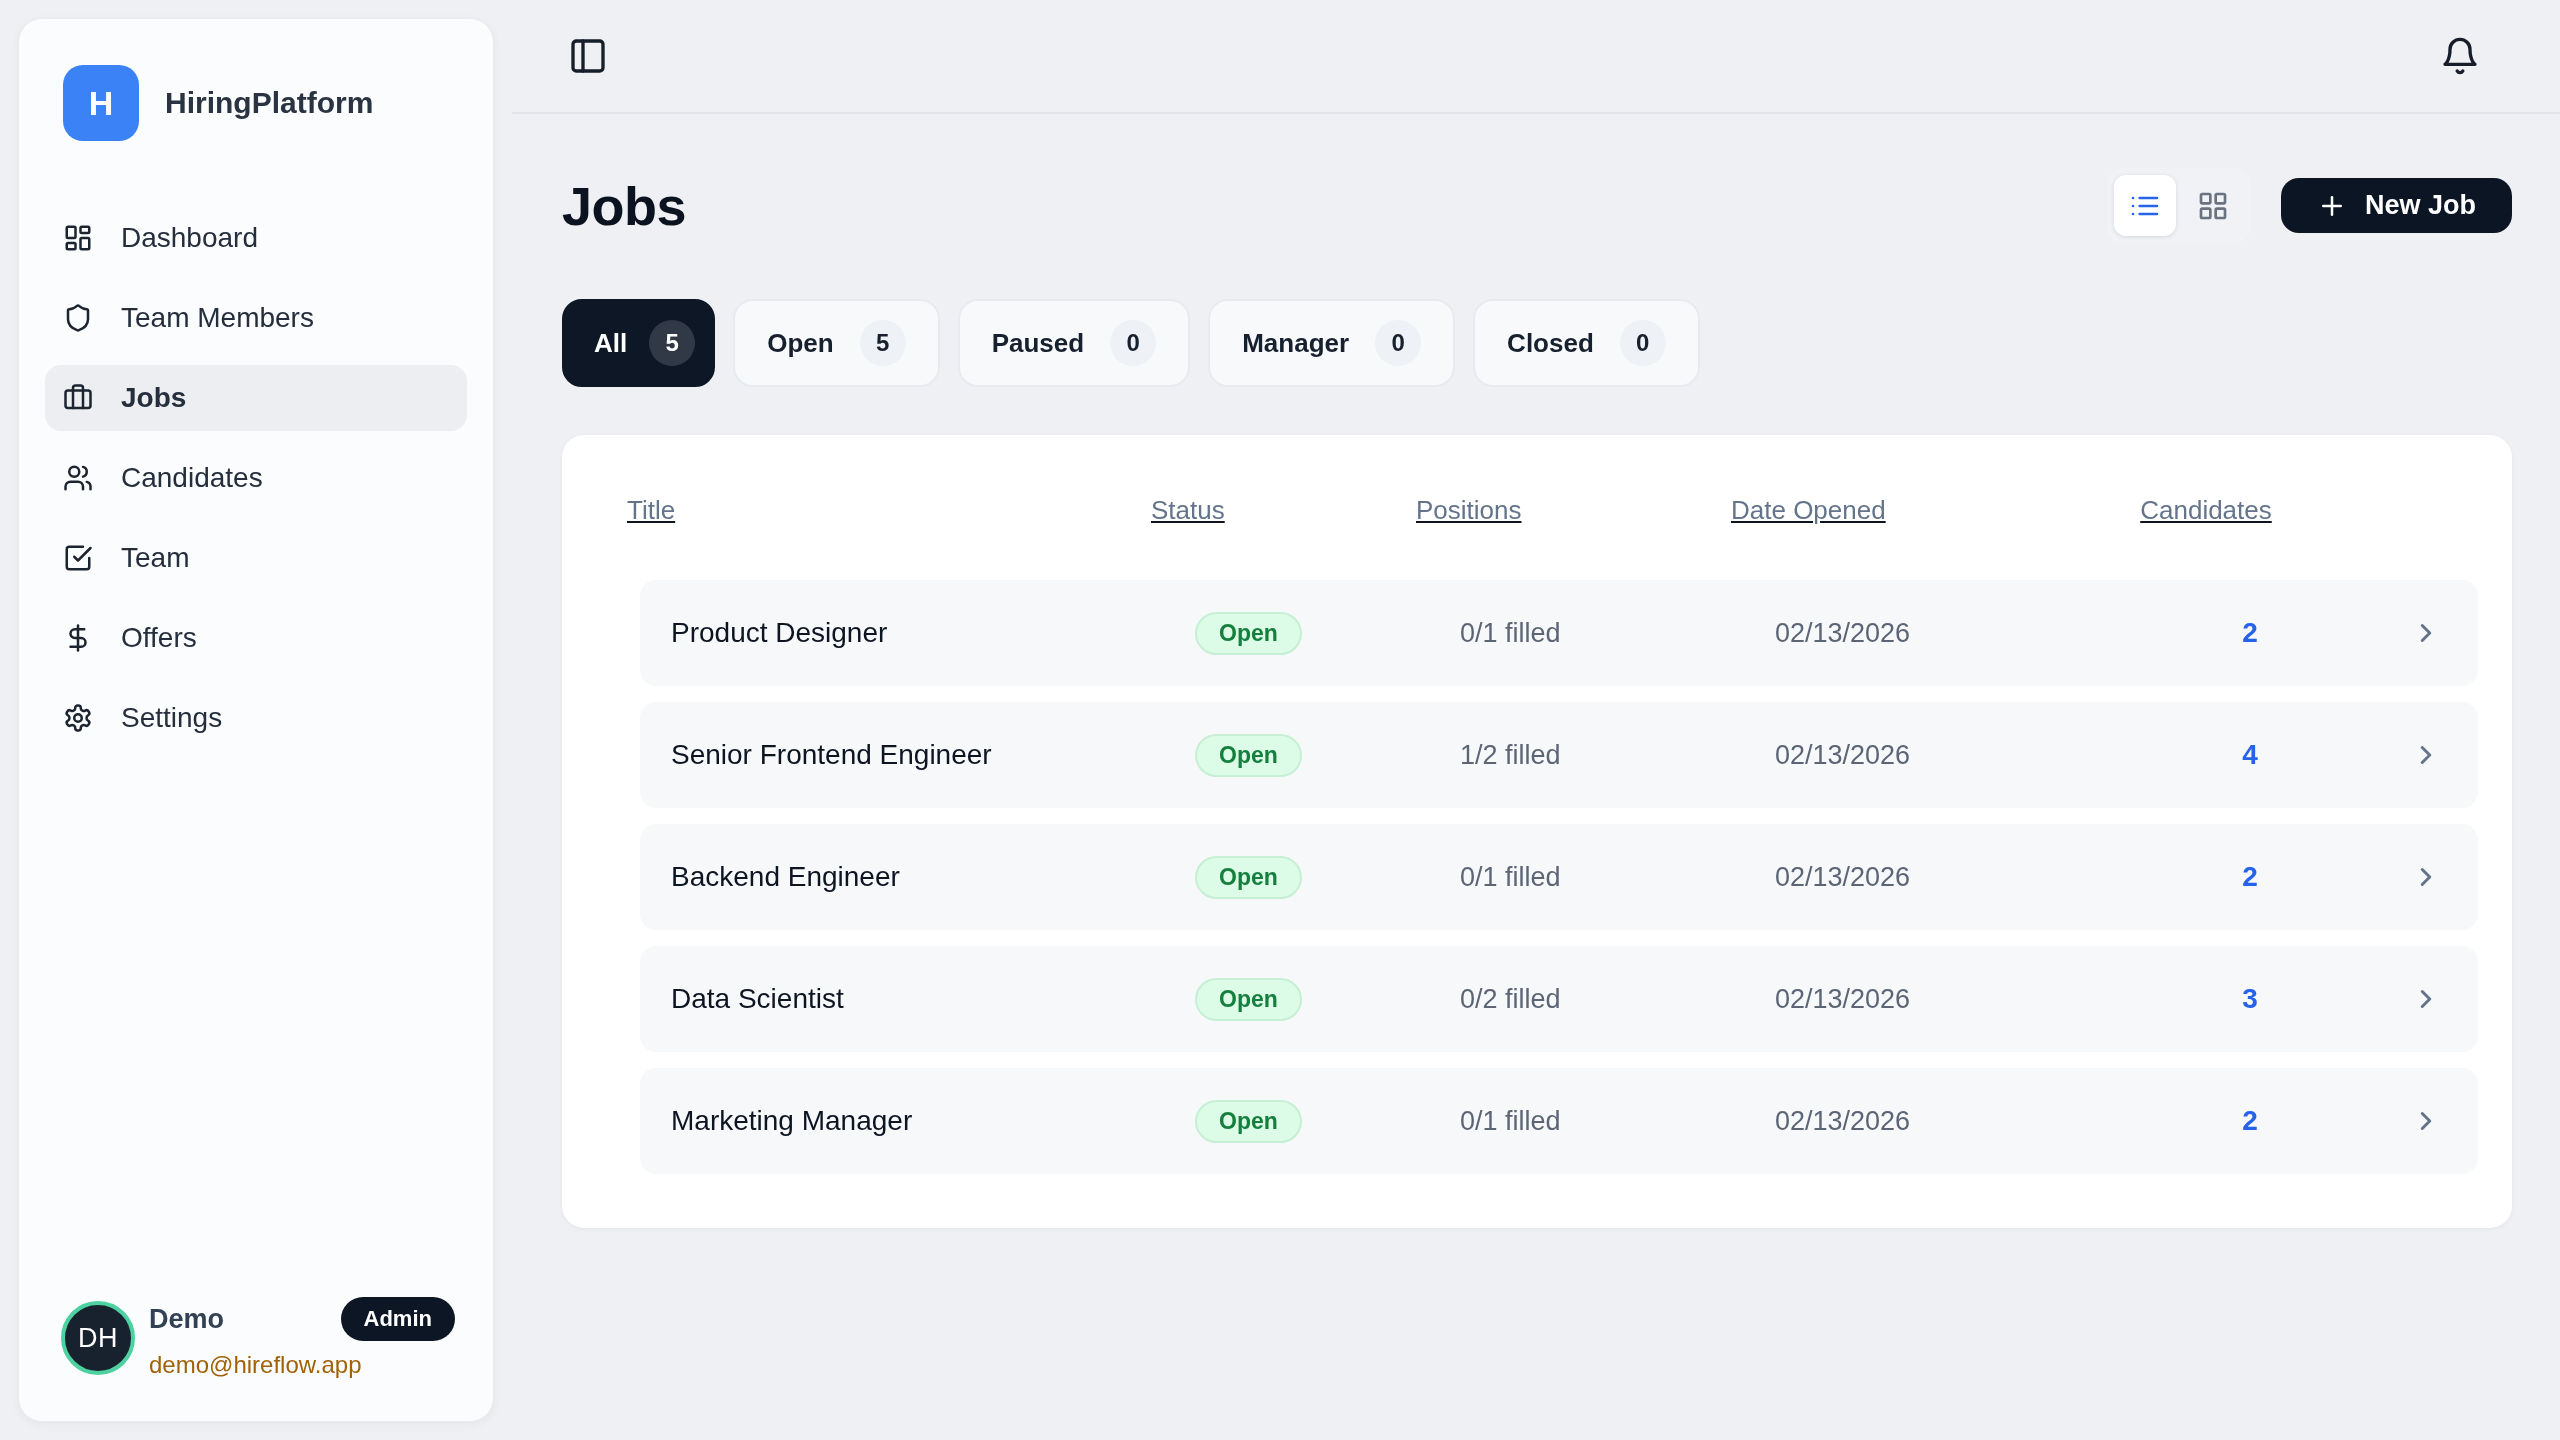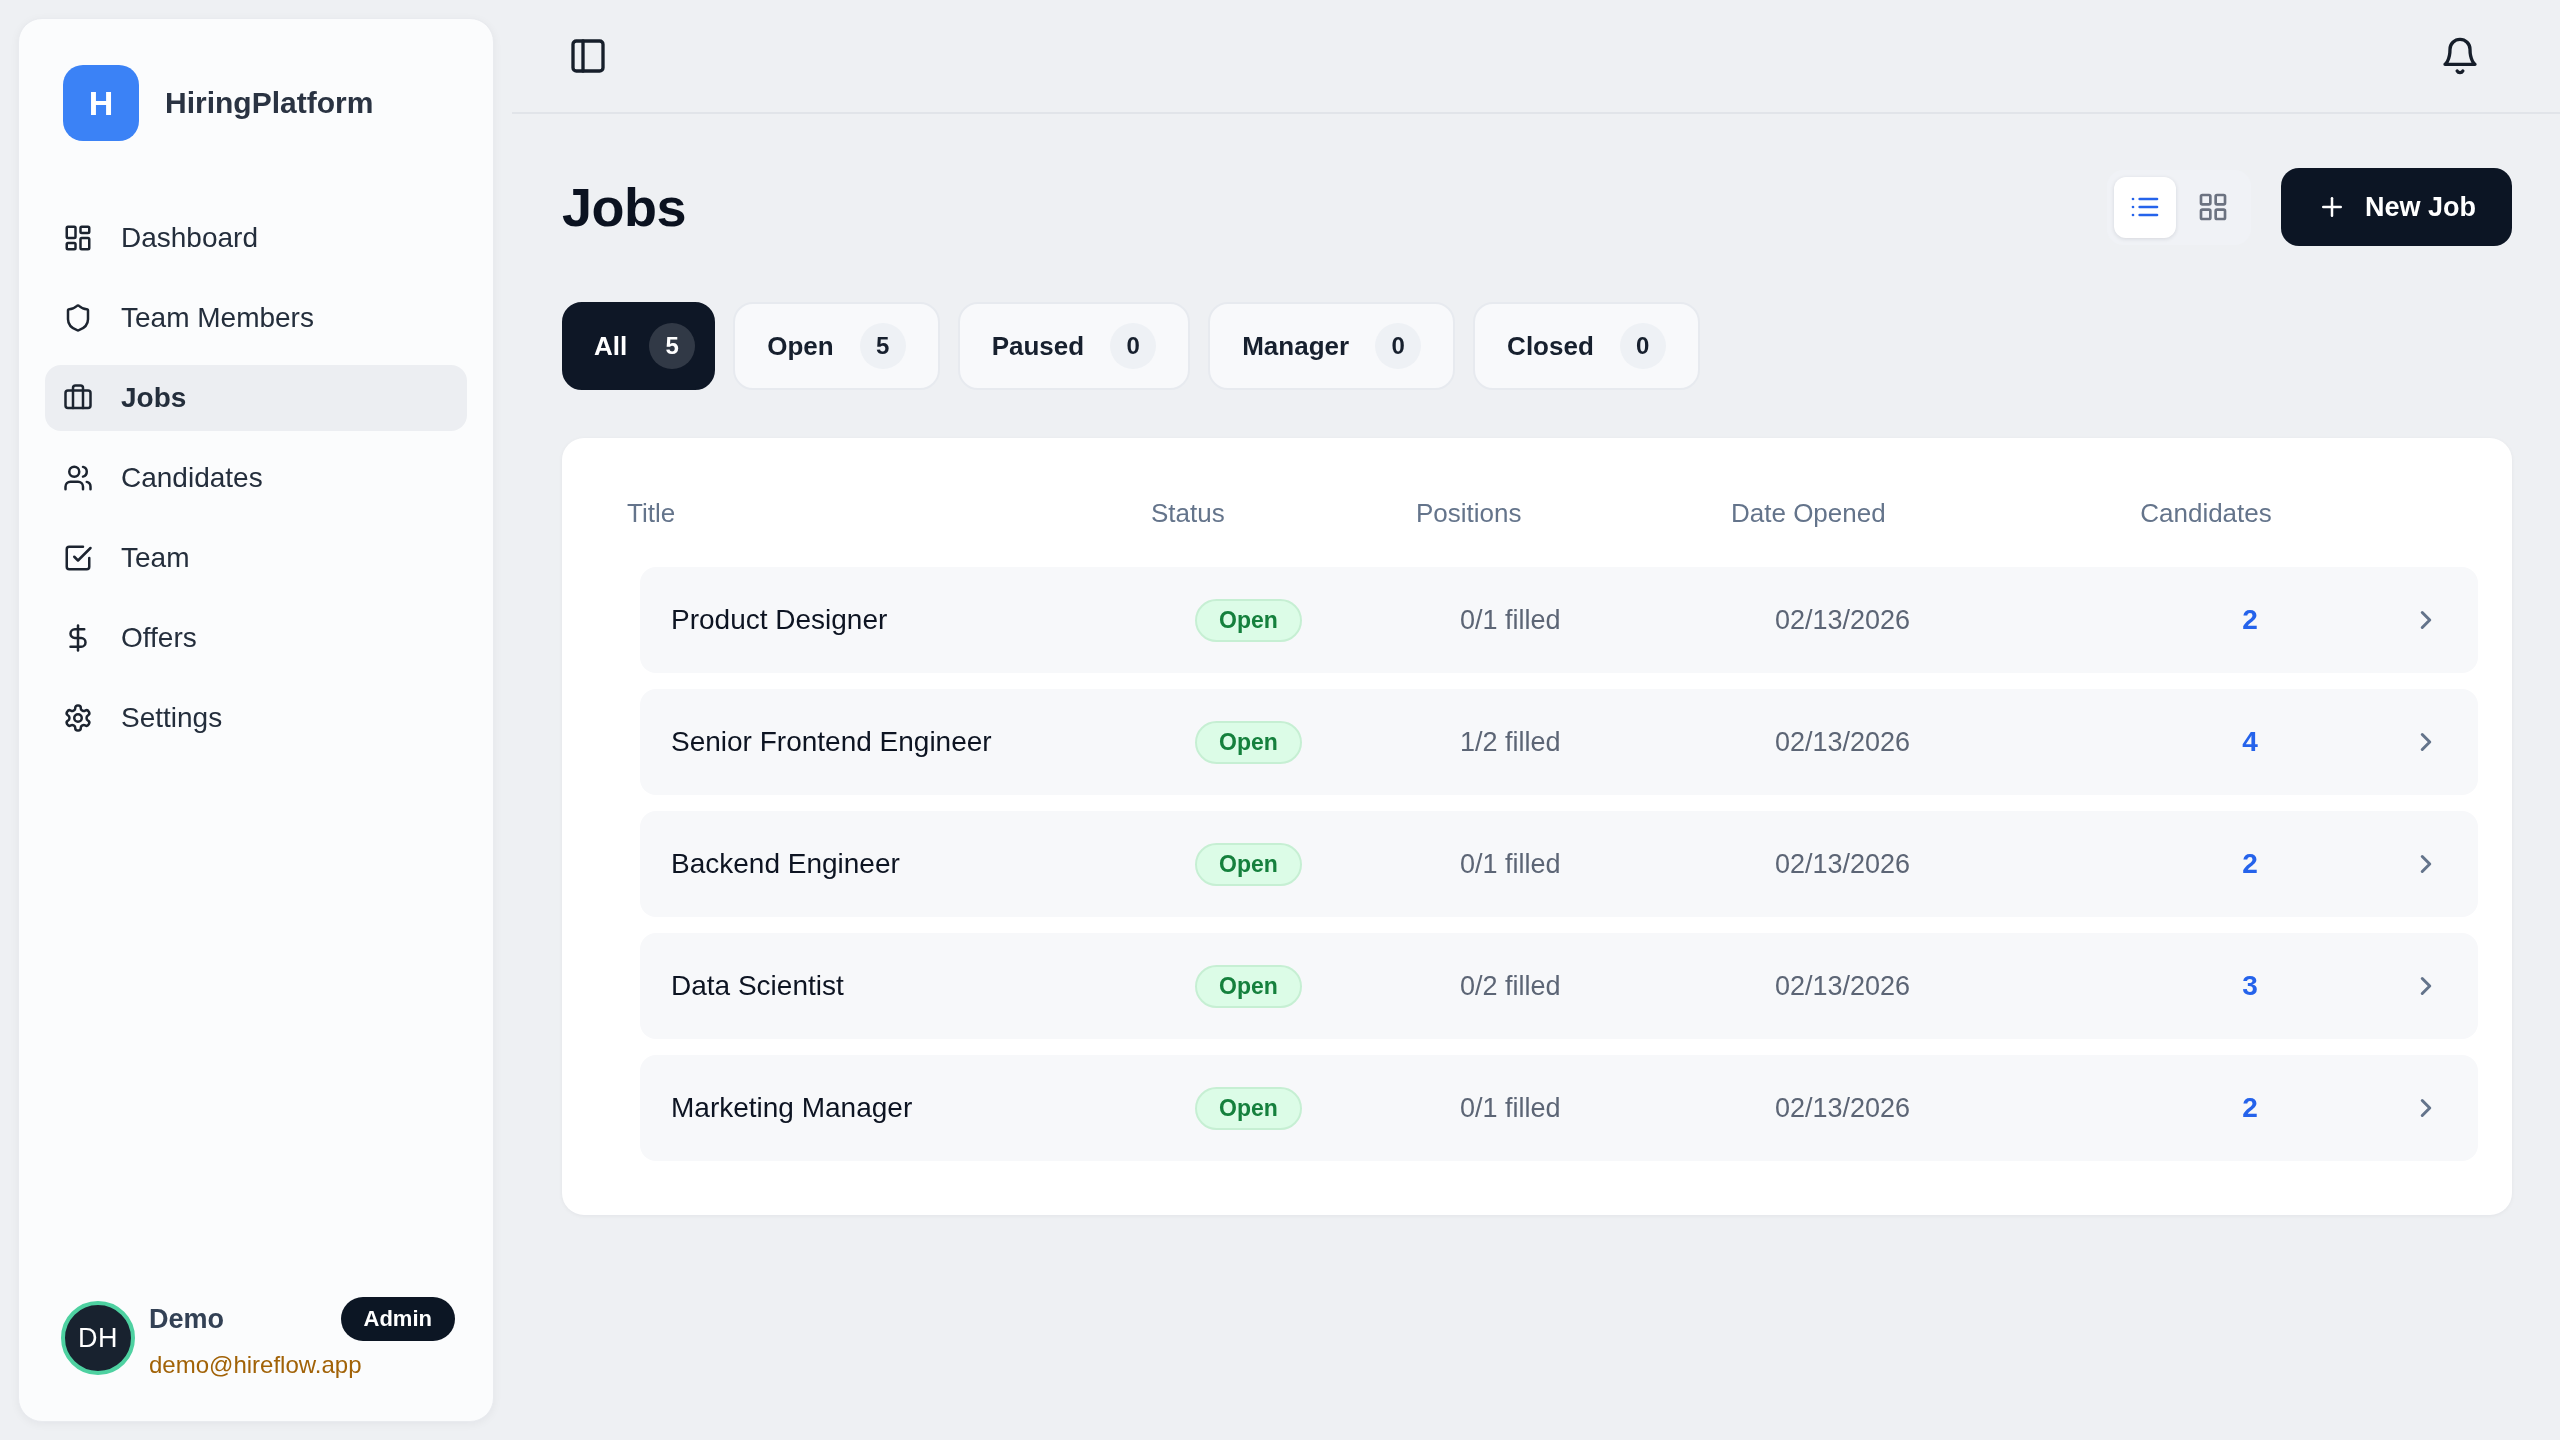--- a/index.html
+++ b/index.html
@@ -78,21 +78,21 @@
     background:#f0f2f6; border-radius:16px; padding:7px; display:flex; gap:6px;
   }
   .view-btn {
     width:62px; height:61px; border:none; background:transparent; border-radius:12px;
     display:flex; align-items:center; justify-content:center; cursor:pointer; color:#6b7280;
   }
   .view-btn.active { background:#fff; color:#2563eb; box-shadow:0 1px 4px rgba(15,23,42,.12); }
   .view-btn svg { width:32px; height:32px; }
 
   .new-job-btn {
-    height:78px; border:none; border-radius:18px; background:#0c1524; color:#fff;
+    height:55px; border:none; border-radius:18px; background:#0c1524; color:#fff;
     font-family:inherit; font-size:27px; font-weight:600;
     display:flex; align-items:center; gap:18px; padding:0 36px; cursor:pointer;
   }
   .new-job-btn svg { width:30px; height:30px; }
 
   
   .filters { margin-top:56px; display:flex; gap:18px; }
   .pill {
     height:88px; border-radius:20px; display:flex; align-items:center;
     font-family:inherit; font-size:26px; font-weight:600; cursor:pointer;
@@ -120,21 +120,21 @@
   .card {
     margin-top:48px; background:#fff; border-radius:22px;
     box-shadow:0 1px 4px rgba(15,23,42,.05);
     padding-bottom:54px;
   }
   .tgrid {
     display:grid;
     grid-template-columns:524px 265px 315px 320px 310px 1fr;
     align-items:center;
   }
-  .thead { margin:0 34px; padding:60px 31px 38px; }
+  .thead { margin:16px 34px; padding:60px 31px 38px;text-decoration:underline; }
   .th { font-size:26px; font-weight:500; color:#64748b; }
   .th.center { text-align:center; }
 
   .rows { display:flex; flex-direction:column; gap:16px;margin-left:44px; }
   .trow {
     margin:0 34px; height:106px; background:#f7f8fa; border-radius:16px;
     padding:0 31px; cursor:pointer;
   }
   .cell-title { font-size:28px; font-weight:500; color:#0d1422; }
   .cell-muted { font-size:27px; color:#5c6575; }

